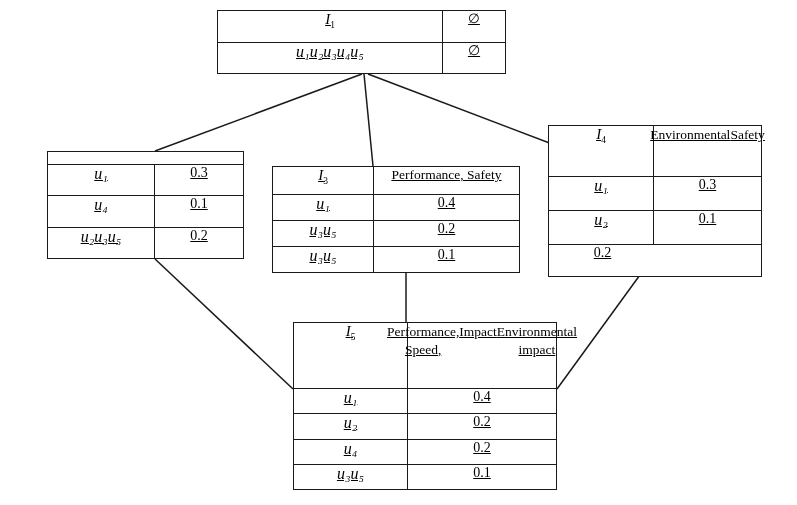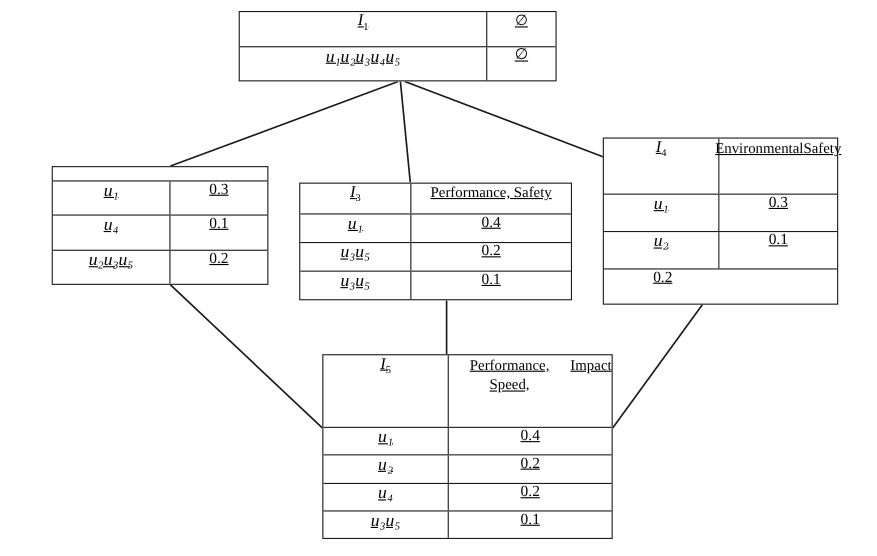--- a/index.html
+++ b/index.html
@@ -225,20 +225,21 @@
   </div>
 
   <div class="node" id="node-i5">
     <div class="row row-head">
       <div class="cell-left hdr">
         <span class="idx"><span>I</span><sub>5</sub></span>
       </div>
       <div class="cell-right hdr multi">
         <span>Performance, Speed,</span>
         <span>Impact</span>
+        <span>Environmental impact</span>
       </div>
     </div>
     <div class="row">
       <div class="cell-left uset">u₁</div>
       <div class="cell-right val">0.4</div>
     </div>
     <div class="row">
       <div class="cell-left uset">u₂</div>
       <div class="cell-right val">0.2</div>
     </div>

